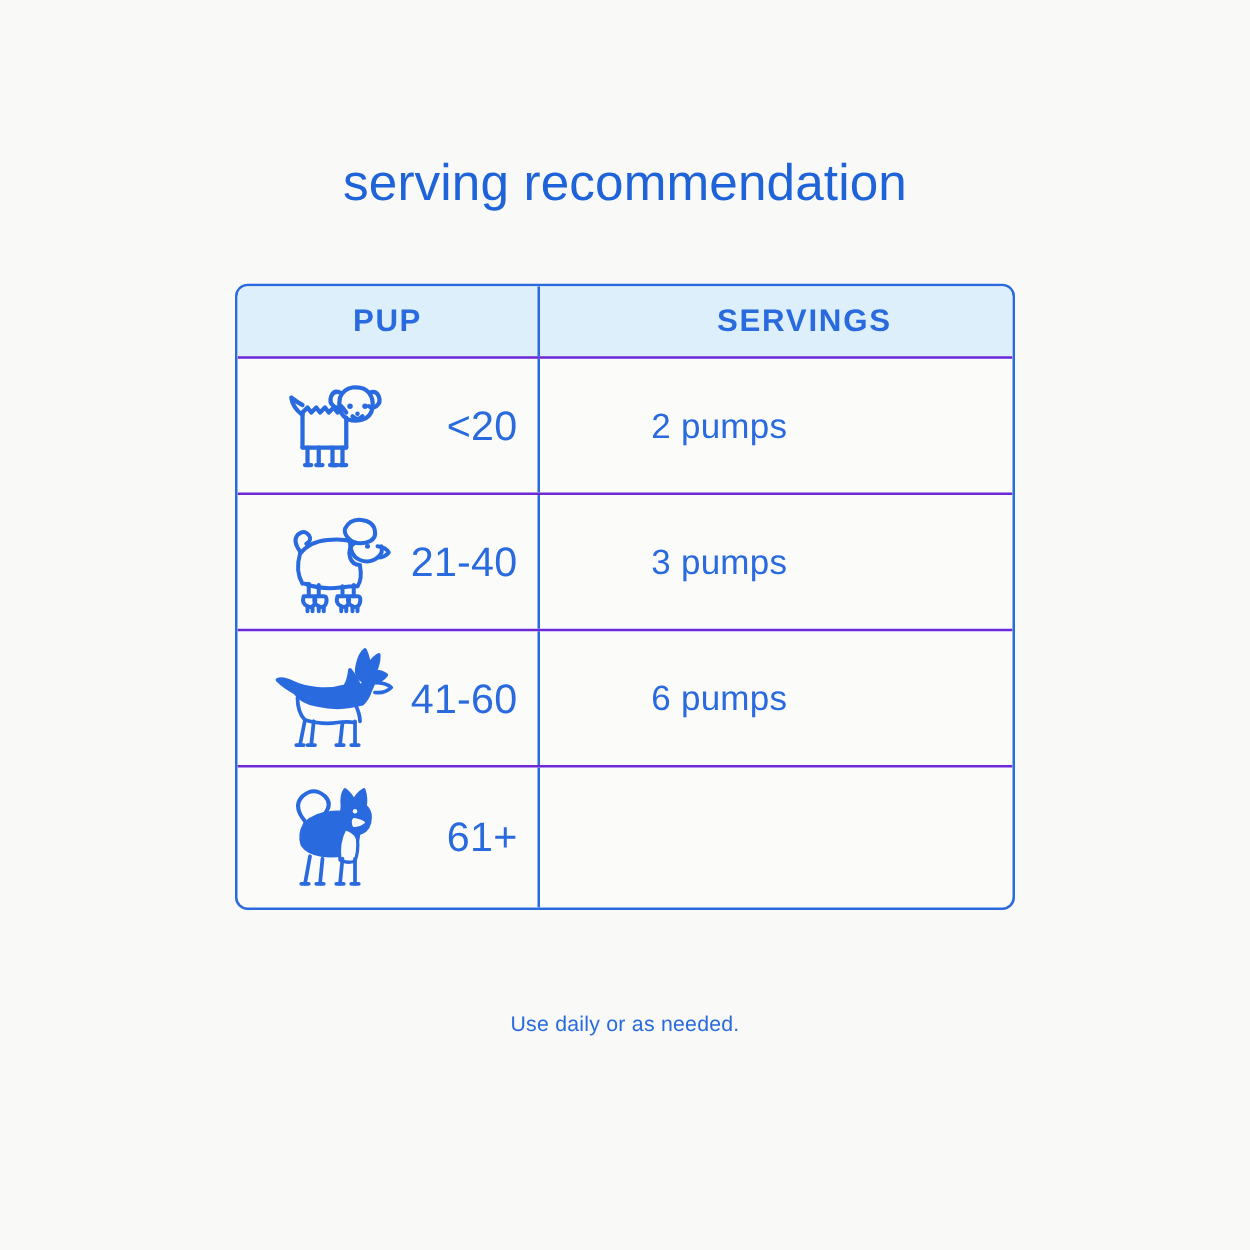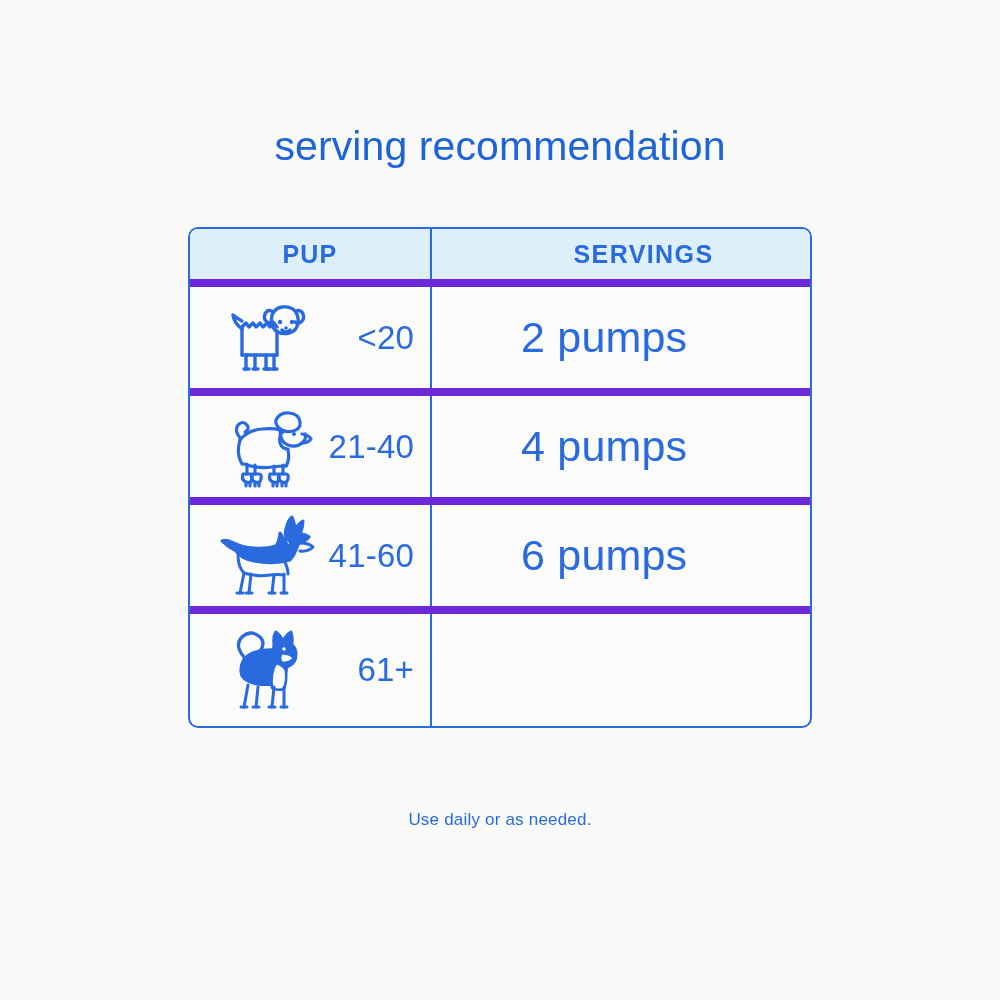--- a/index.html
+++ b/index.html
@@ -47,21 +47,21 @@
     border-radius: 10px;
     box-sizing: border-box;
     overflow: hidden;
     background: #fbfbf9;
   }
 
   .row {
     display: flex;
     width: 100%;
     box-sizing: border-box;
-    border-bottom: 8px solid #6d28d9;
+    border-bottom: 2px solid #6d28d9;
   }
   .row:last-child { border-bottom: none; }
 
   .row.head {
     background: #ddeffb;
     height: 58px;
   }
   .row.sub  { height: 46px; }
   .row.data { height: 109px; }
   .row.data.tall { height: 112px; }
@@ -124,21 +124,21 @@
     padding-right: 16px;
     color: #2a6adf;
     font-size: 33px;
     font-weight: 400;
     letter-spacing: 0.2px;
     white-space: nowrap;
   }
   .servings-value {
     padding-left: 44px;
     color: #2a6adf;
-    font-size: 43px;
+    font-size: 28px;
     font-weight: 400;
     letter-spacing: 0.2px;
     white-space: nowrap;
   }
 
   
   .footer {
     position: absolute;
     left: 0;
     top: 810px;
@@ -229,21 +229,21 @@
             <path d="M32 76 L32 80 M36 76 L36 80 M41 76 L41 80 M45 76 L45 80"></path>
             <path d="M60 60 L60 68 M69 59 L69 68"></path>
             <path d="M56 68 q-2 6 3 8 q5 2 6 -3 q1 -5 -2 -5 z"></path>
             <path d="M65 68 q-2 6 3 8 q5 2 6 -3 q1 -5 -2 -5 z"></path>
             <path d="M59 76 L59 80 M63 76 L63 80 M68 76 L68 80 M72 76 L72 80"></path>
           </g>
         </svg>
         <span class="weight">21-40</span>
       </div>
       <div class="cell-serv">
-        <span class="servings-value">4 pumps</span>
+        <span class="servings-value">3 pumps</span>
       </div>
     </div>
 
     <div class="row data">
       <div class="cell-pup">
         <svg class="dog-icon" viewBox="0 0 104 82" aria-hidden="true">
           <g stroke="#2a6adf" stroke-width="3" stroke-linecap="round" stroke-linejoin="round">
 
             <path fill="#2a6adf" stroke="#2a6adf" d="M20 28 q-8 -4 -12 -2 q6 6 14 10 q6 8 18 10 q14 3 26 1 l10 -2 q4 -4 6 -10 l6 -14 q-4 -1 -8 3 l-6 8 q-3 -8 -8 -14 q-1 9 -4 13 q-10 3 -22 2 q-12 -1 -20 -5 z"></path>
 

